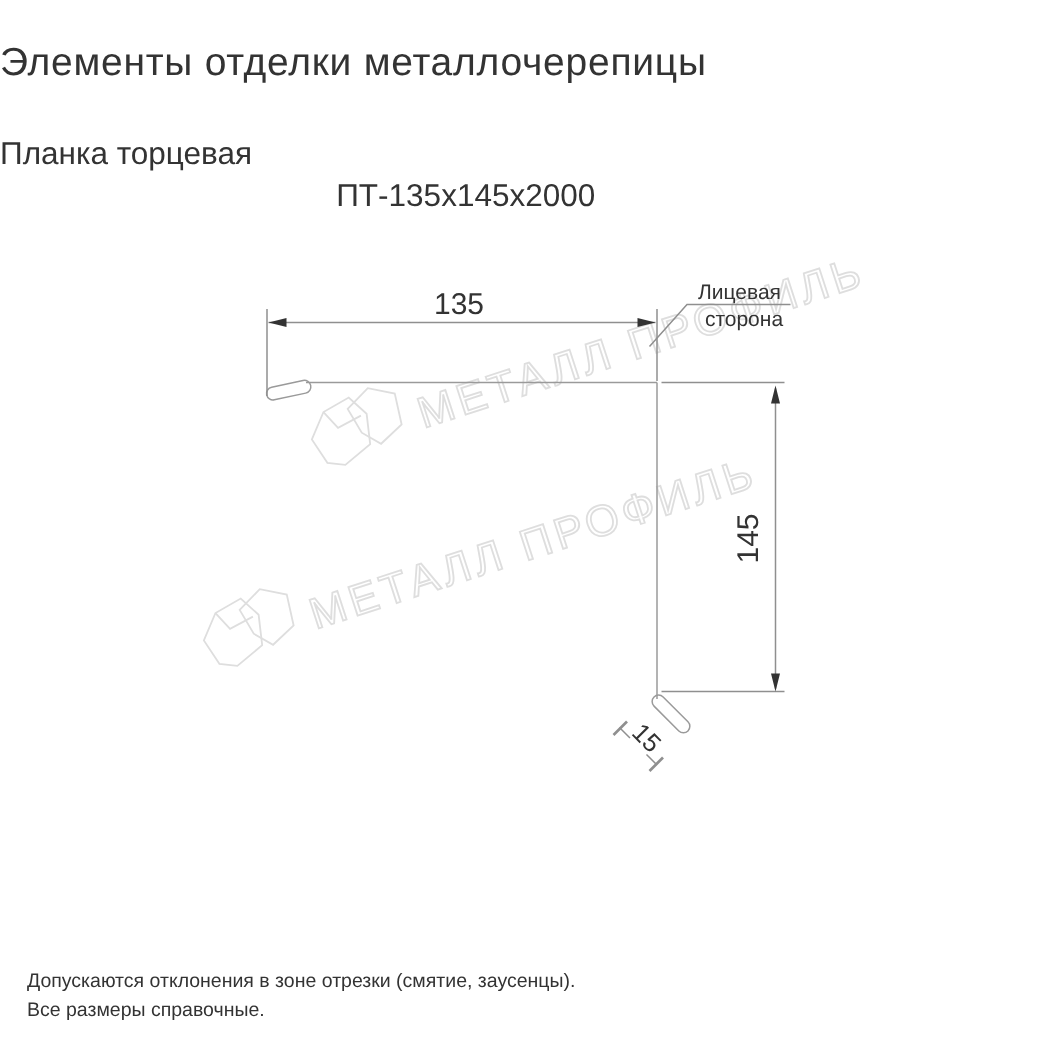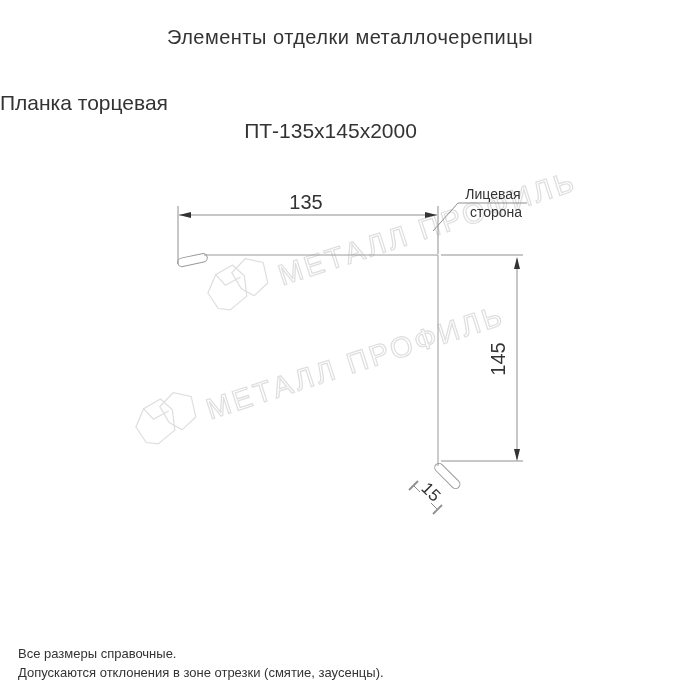--- a/index.html
+++ b/index.html
@@ -9,30 +9,30 @@
     --watermark:#dedede;
     --bg:#ffffff;
   }
   html,body{margin:0;padding:0;}
   body{background:#fff;font-family:"Liberation Sans", sans-serif;}
   .page{
     position:relative;width:700px;height:700px;background:var(--bg);
     overflow:hidden;color:var(--text);
   }
   .page-title{
-    position:absolute;top:26px;left:0;width:700px;text-align:center;
-    font-size:20px;letter-spacing:0.5px;color:var(--text);
+    position:absolute;top:26px;left:0;width:700px;
+    font-size:26px;letter-spacing:0.5px;color:var(--text);
   }
   .product-name{
     position:absolute;top:91px;left:0;width:700px;
     font-size:21px;color:var(--text);
   }
   .product-code{
     position:absolute;top:119px;left:0;width:621px;text-align:center;
-    font-size:21px;color:var(--text);padding-left:20px;
+    font-size:21px;color:var(--text);
   }
   svg.drawing{position:absolute;left:0;top:0;}
   svg text{
     font-family:"Liberation Sans", sans-serif;
     fill:var(--text);
     stroke:none;
   }
   .dim-label{font-size:20px;}
   .dim-label-small{font-size:17px;}
   .callout-label{font-size:14px;}
@@ -107,17 +107,17 @@
     <path class="tick-stroke" d="M 409,490 L 418,481"></path>
     <path class="tick-stroke" d="M 433,514 L 442,505"></path>
     <text class="dim-label-small" transform="translate(427,496) rotate(45)" text-anchor="middle">15</text>
 
     <path class="dim-stroke" d="M 433,231 L 458,203 L 527,203"></path>
     <text class="callout-label" x="493" y="199" text-anchor="middle">Лицевая</text>
     <text class="callout-label" x="496" y="217" text-anchor="middle">сторона</text>
   </svg>
 
   <div class="footer">
+    <div>Допускаются отклонения в зоне отрезки (смятие, заусенцы).</div>
     <div>Все размеры справочные.</div>
-    <div>Допускаются отклонения в зоне отрезки (смятие, заусенцы).</div>
   </div>
 
 </div>
 
 </body></html>

